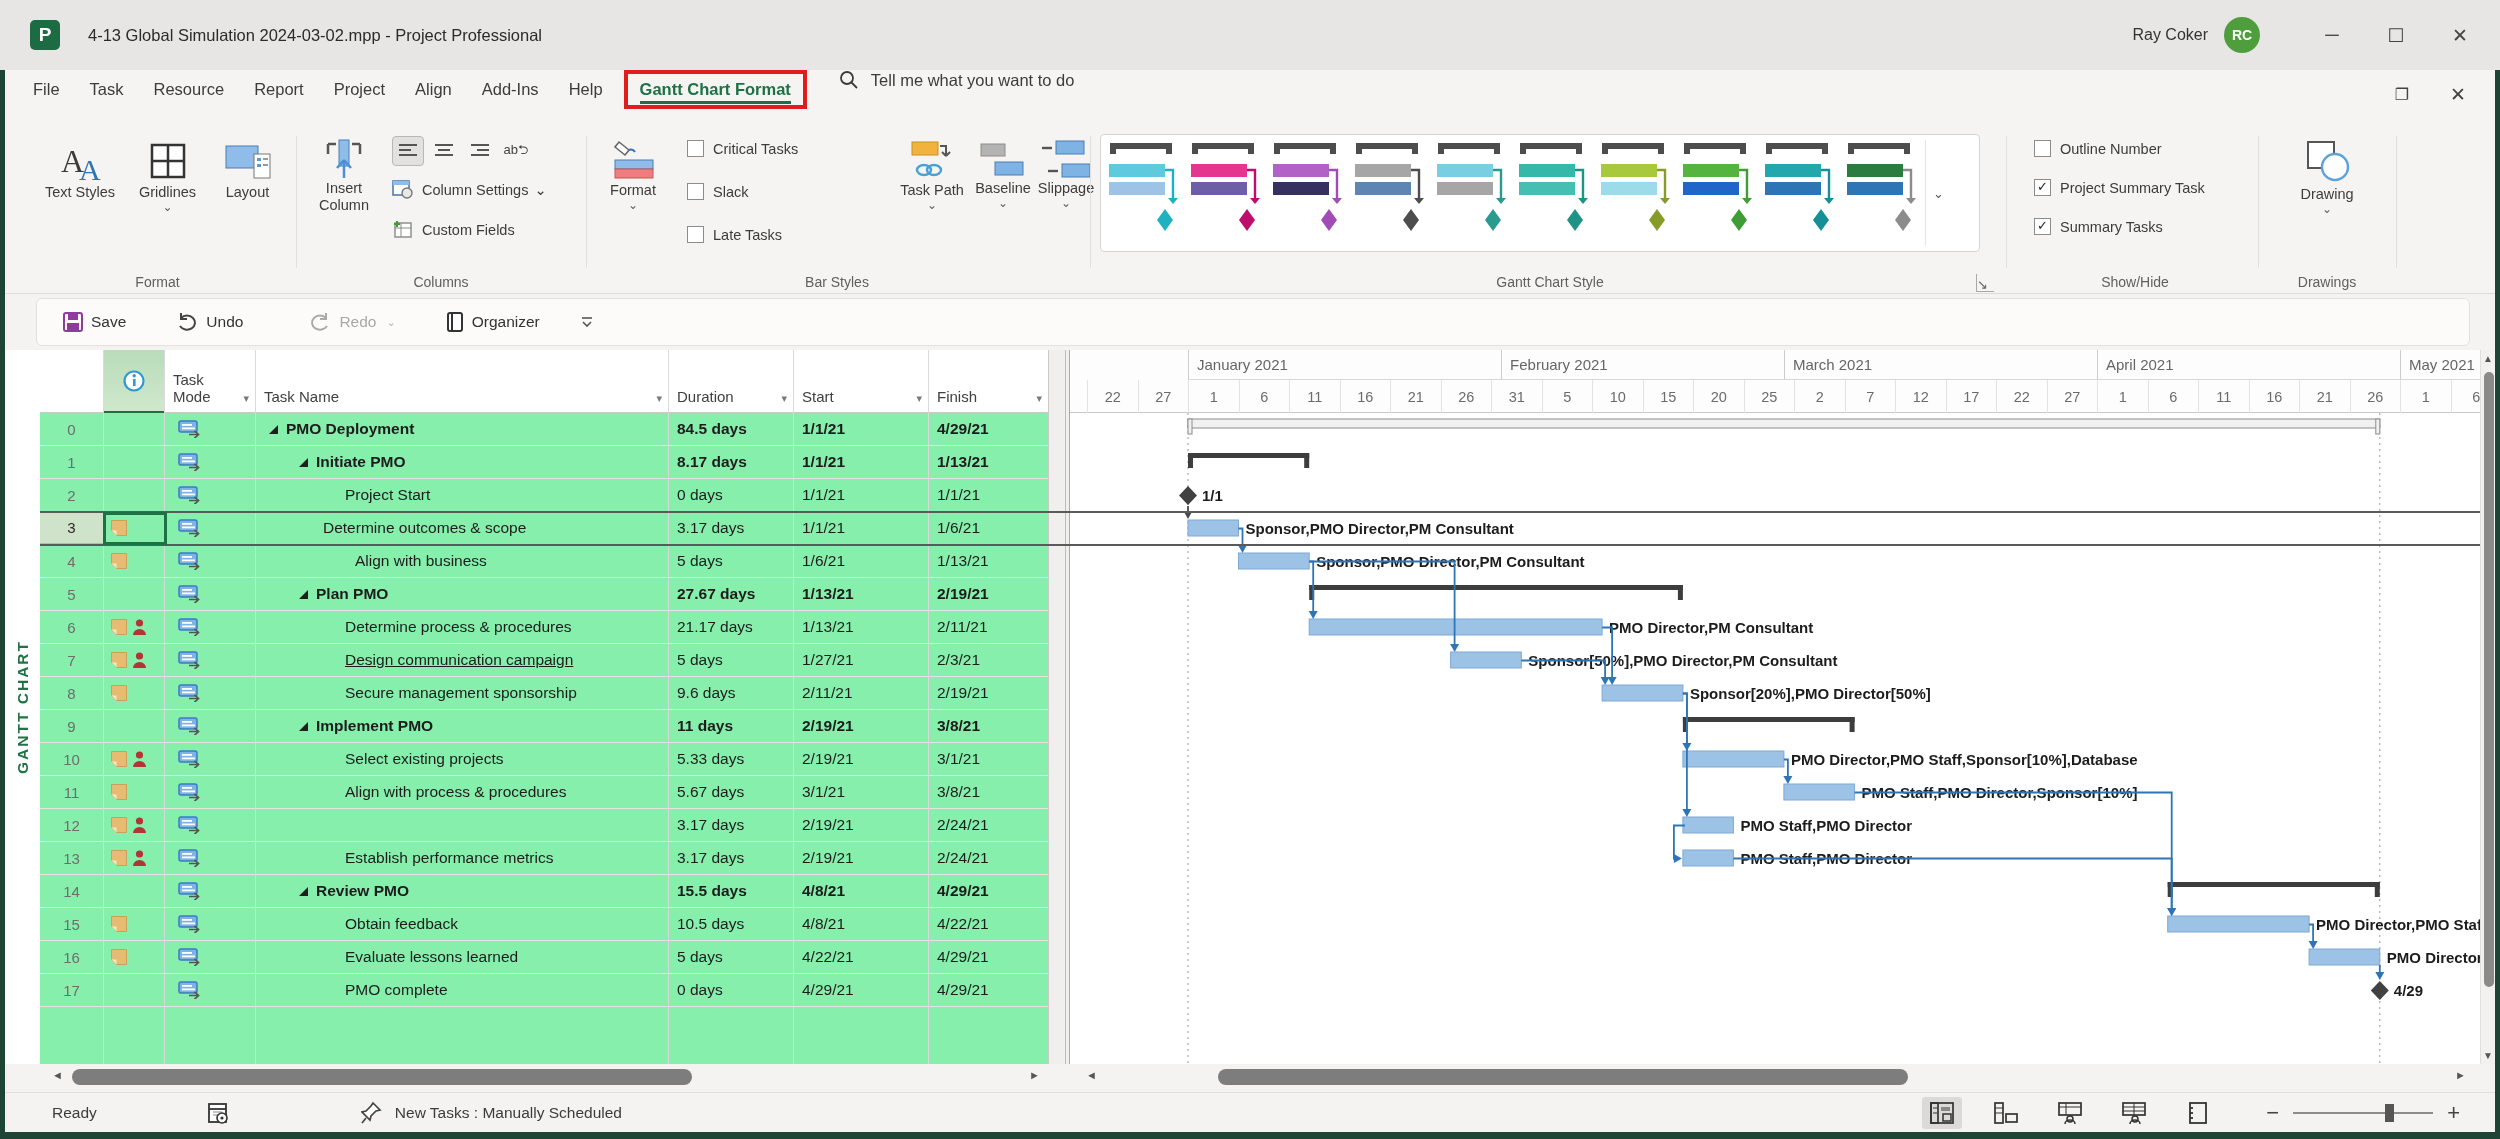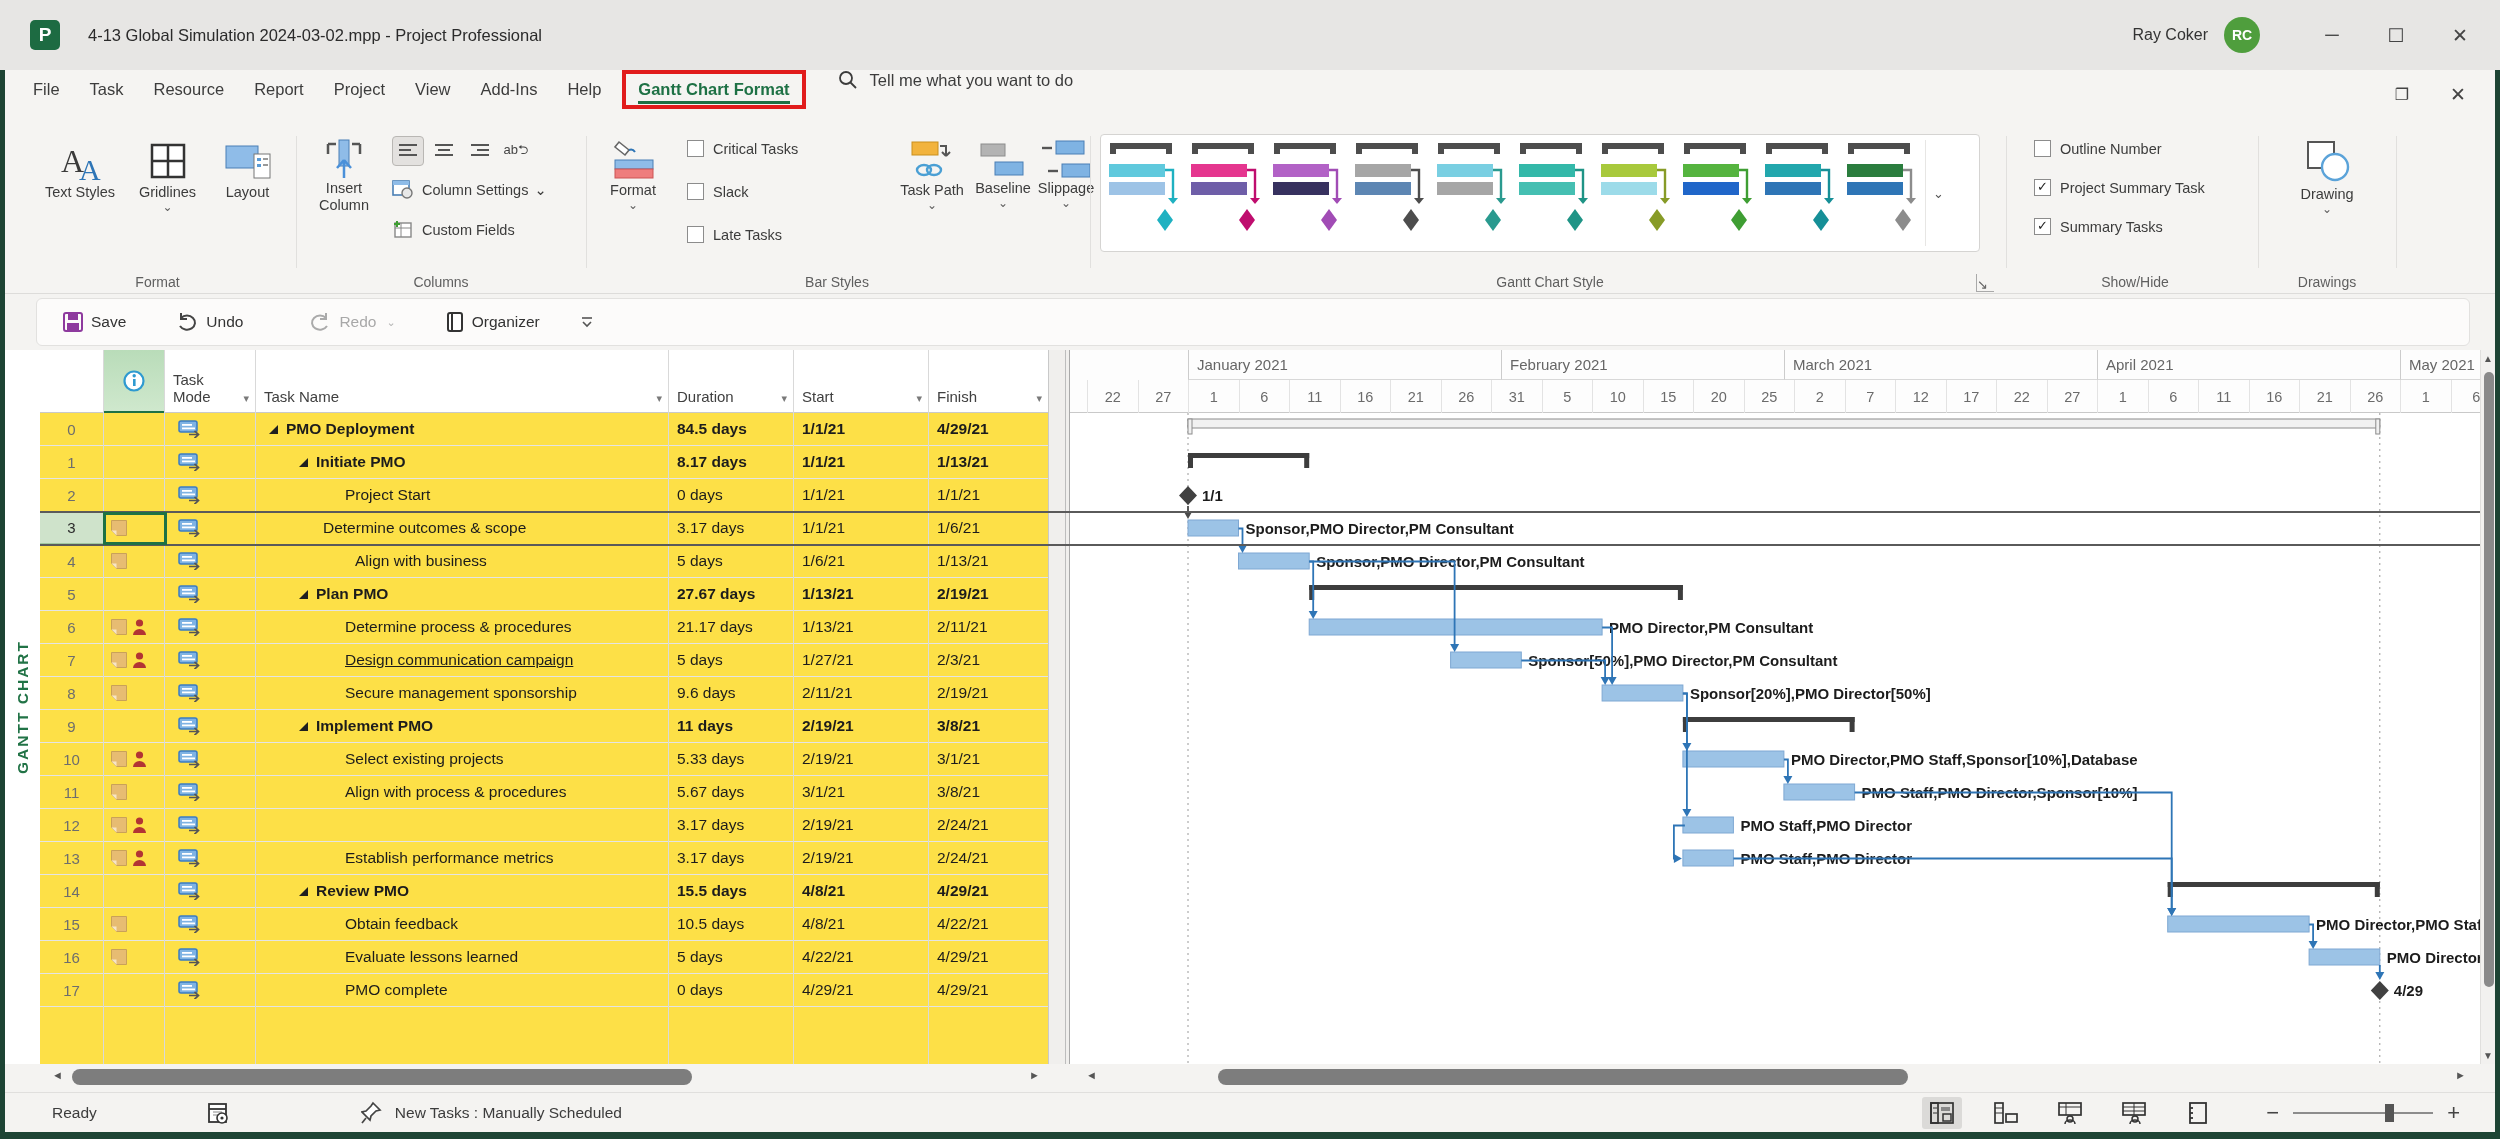--- a/index.html
+++ b/index.html
@@ -41,21 +41,21 @@
   .gal-arrow{width:26px;height:106px;display:flex;align-items:center;justify-content:center;color:#555;font-size:13px;border-left:1px solid #e7e6e4;}
   .launcher{position:absolute;bottom:2px;font-size:13px;color:#666;border:1px solid #a9a9a9;border-top:none;border-right:none;width:18px;height:18px;display:flex;align-items:flex-end;justify-content:flex-start;line-height:1;}
   
   .qat{position:absolute;left:36px;top:298px;width:2434px;height:48px;background:#fcfbfa;border:1px solid #e2e1df;border-radius:6px;display:flex;align-items:center;font-size:15.5px;color:#333;}
   .qitem{display:flex;align-items:center;margin-left:26px;justify-content:space-between;}
   .qitem.disabled{color:#a8a8a8;}
   .qitem span.lbl{margin-left:8px;}
   
   .leftrail{position:absolute;left:5px;top:350px;width:35px;height:714px;background:#fff;display:flex;align-items:center;justify-content:center;}
   .railtext{transform:rotate(180deg);writing-mode:vertical-rl;font-size:15.5px;font-weight:bold;letter-spacing:2px;color:#217346;}
-  .tablepane{position:absolute;left:40px;top:350px;width:1008px;height:714px;background:#fde047;overflow:hidden;}
+  .tablepane{position:absolute;left:40px;top:350px;width:1008px;height:714px;background:#86efac;overflow:hidden;}
   .thead{position:absolute;left:0;top:0;width:100%;height:63px;background:#fff;border-bottom:1px solid #c9c9c9;}
   .hcell{position:absolute;top:0;height:63px;font-size:15px;color:#404040;display:flex;align-items:flex-end;padding:0 6px 8px 9px;}
   .hcell .arr{margin-left:auto;color:#7a7a7a;font-size:11px;}
   .hinfo{background:linear-gradient(#b9dcb9,#cfe8cd);border-bottom:2px solid #1e7145;display:flex;align-items:center;justify-content:center;padding:0;}
   .vline{position:absolute;top:0;width:1px;height:714px;background:#d9d9d9;}
   .trow{position:absolute;left:0;width:100%;height:33px;border-bottom:1px solid #e4e4e4;}
   .cell{position:absolute;top:0;height:100%;display:flex;align-items:center;font-size:15.5px;color:#1c1c1c;white-space:nowrap;overflow:hidden;}
   .rownum{justify-content:center;color:#6d6d6d;font-size:15px;}
   .rownum.sel{background:#cfe3cb;color:#2b2b2b;border-bottom:1px solid #9fc79f;}
   .tri{width:0;height:0;border-bottom:9px solid #1f1f1f;border-left:9px solid transparent;display:inline-block;margin-right:8px;flex:none;}
@@ -103,21 +103,21 @@
     </div>
   </div>
 
   <div class="menubar">
     <span id="menu-tabs" style="display:flex;align-items:center;">
         <span class="mtab">File</span>
         <span class="mtab">Task</span>
         <span class="mtab">Resource</span>
         <span class="mtab">Report</span>
         <span class="mtab">Project</span>
-        <span class="mtab">View</span>
+        <span class="mtab">Align</span>
         <span class="mtab">Add-Ins</span>
         <span class="mtab">Help</span>
       </span>
     <span class="activetab-box">
       <span class="activetab">Gantt Chart Format</span>
     </span>
     <span class="searchbox">
       <svg width="20" height="20">
           <circle cx="8" cy="8" r="6" fill="none" stroke="#3c3c3c" stroke-width="1.8"></circle>
           <line x1="12.5" y1="12.5" x2="18" y2="18" stroke="#3c3c3c" stroke-width="1.8"></line>

